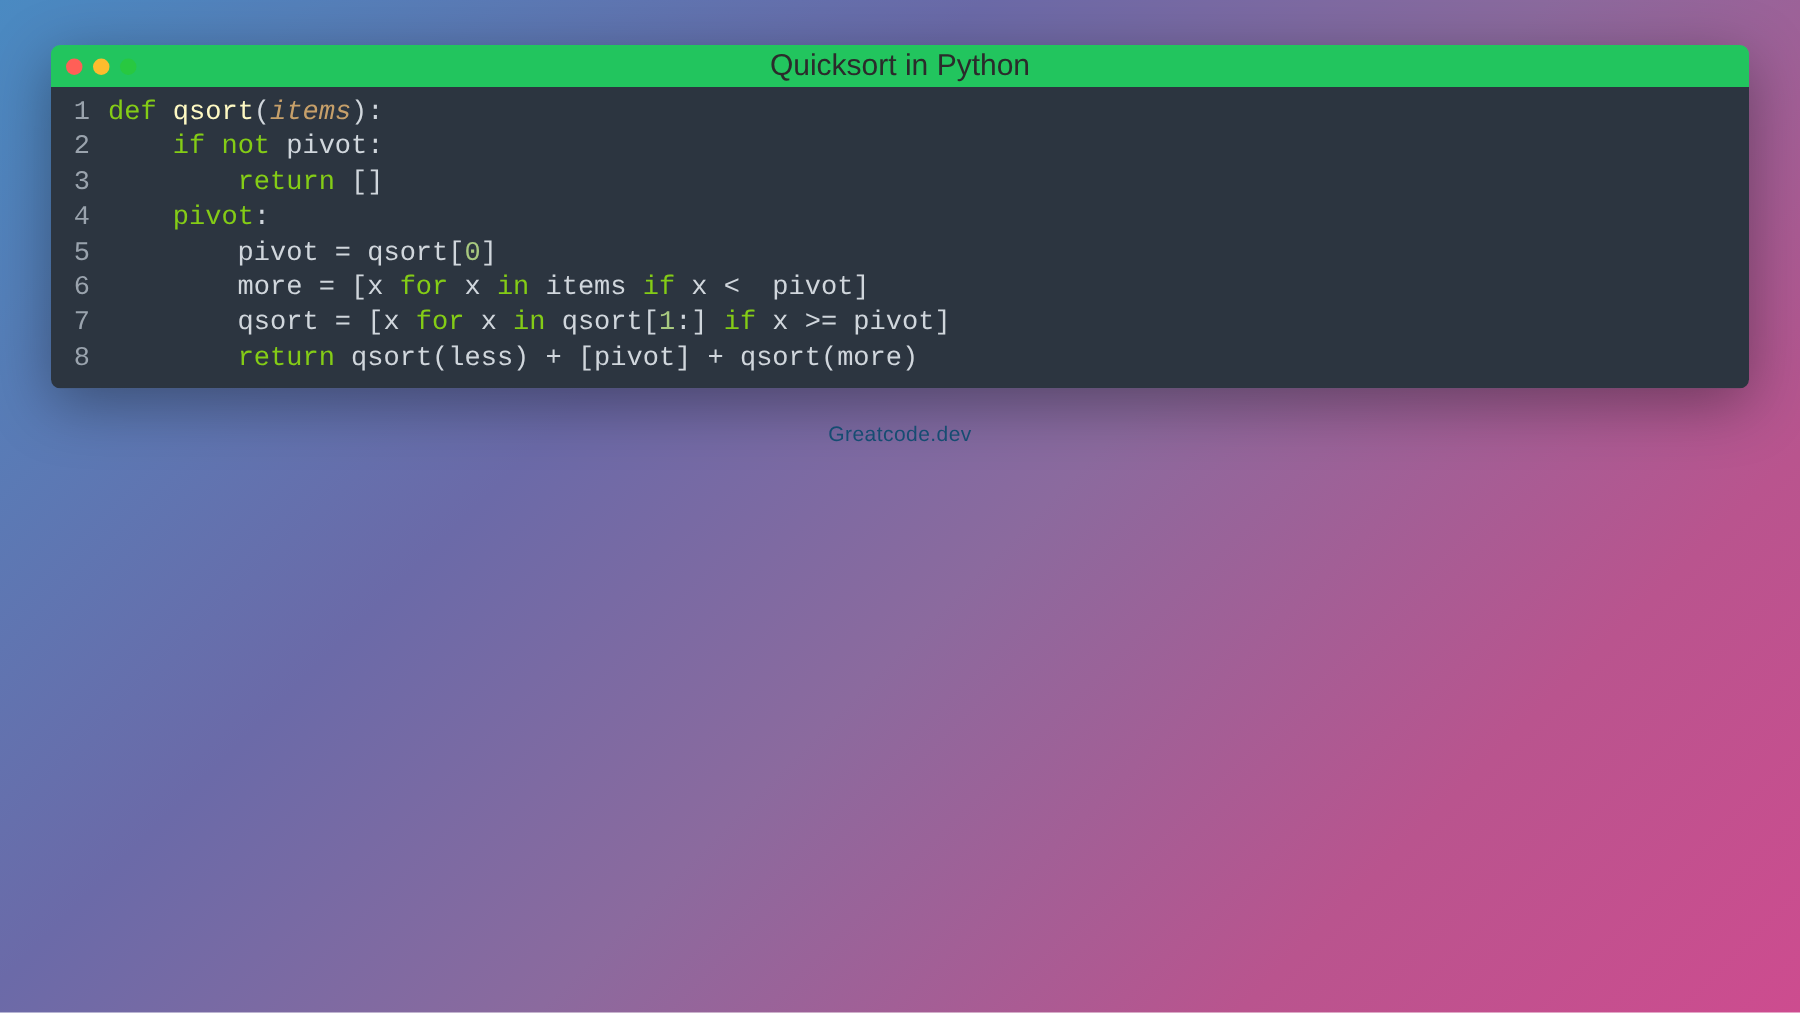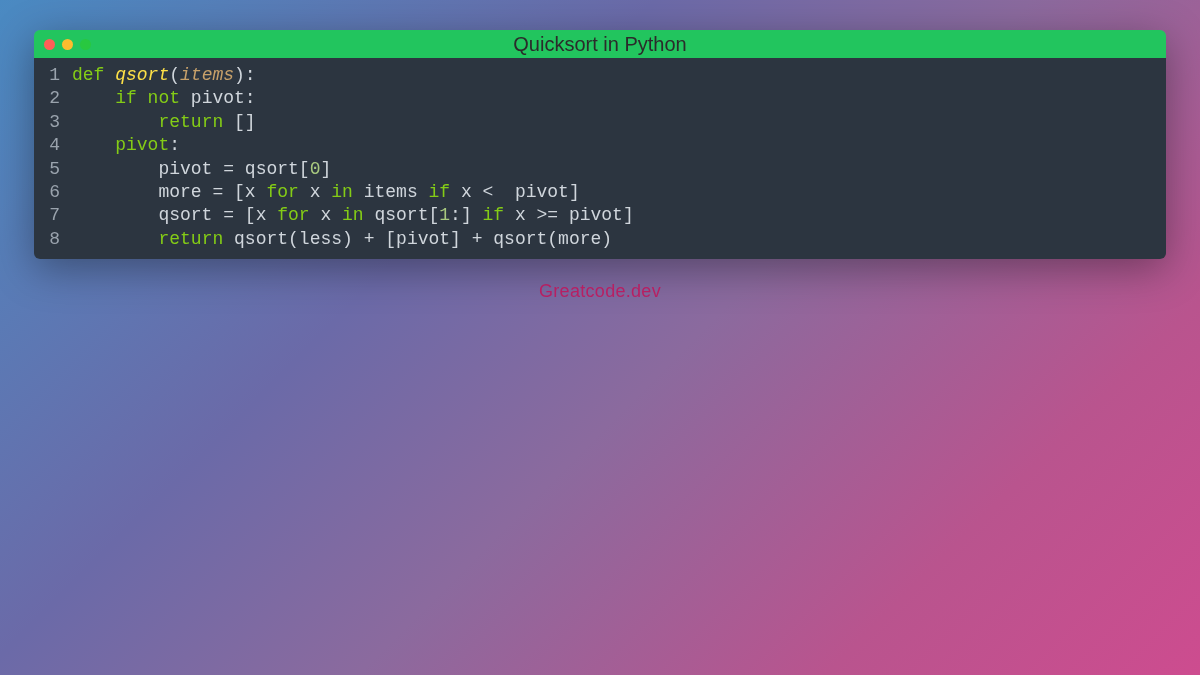--- a/index.html
+++ b/index.html
@@ -65,28 +65,28 @@
     text-align: right;
     padding-right: 12px;
     color: #9aa3ad;
     user-select: none;
     flex-shrink: 0;
   }
   .code-content { flex: 1; }
   
   .t-def   { color: #d0d6dc; }      
   .t-kw    { color: #84cc16; }      
-  .t-fn    { color: #fde047; font-style: italic; }      
+  .t-fn    { color: #fef9c3; }      
   .t-param { color: #c7a06a; font-style: italic; } 
   .t-num   { color: #a8c97f; }      
 
   .watermark {
     margin-top: 22px;
-    color: #be185d;
-    font-size: 18px;
+    color: #0c4a6e;
+    font-size: 14px;
     letter-spacing: 0.3px;
     opacity: 0.9;
   }
 </style>
 </head>
 <body>
 
 <div class="window">
   <div class="titlebar">
     <div class="traffic-lights">

